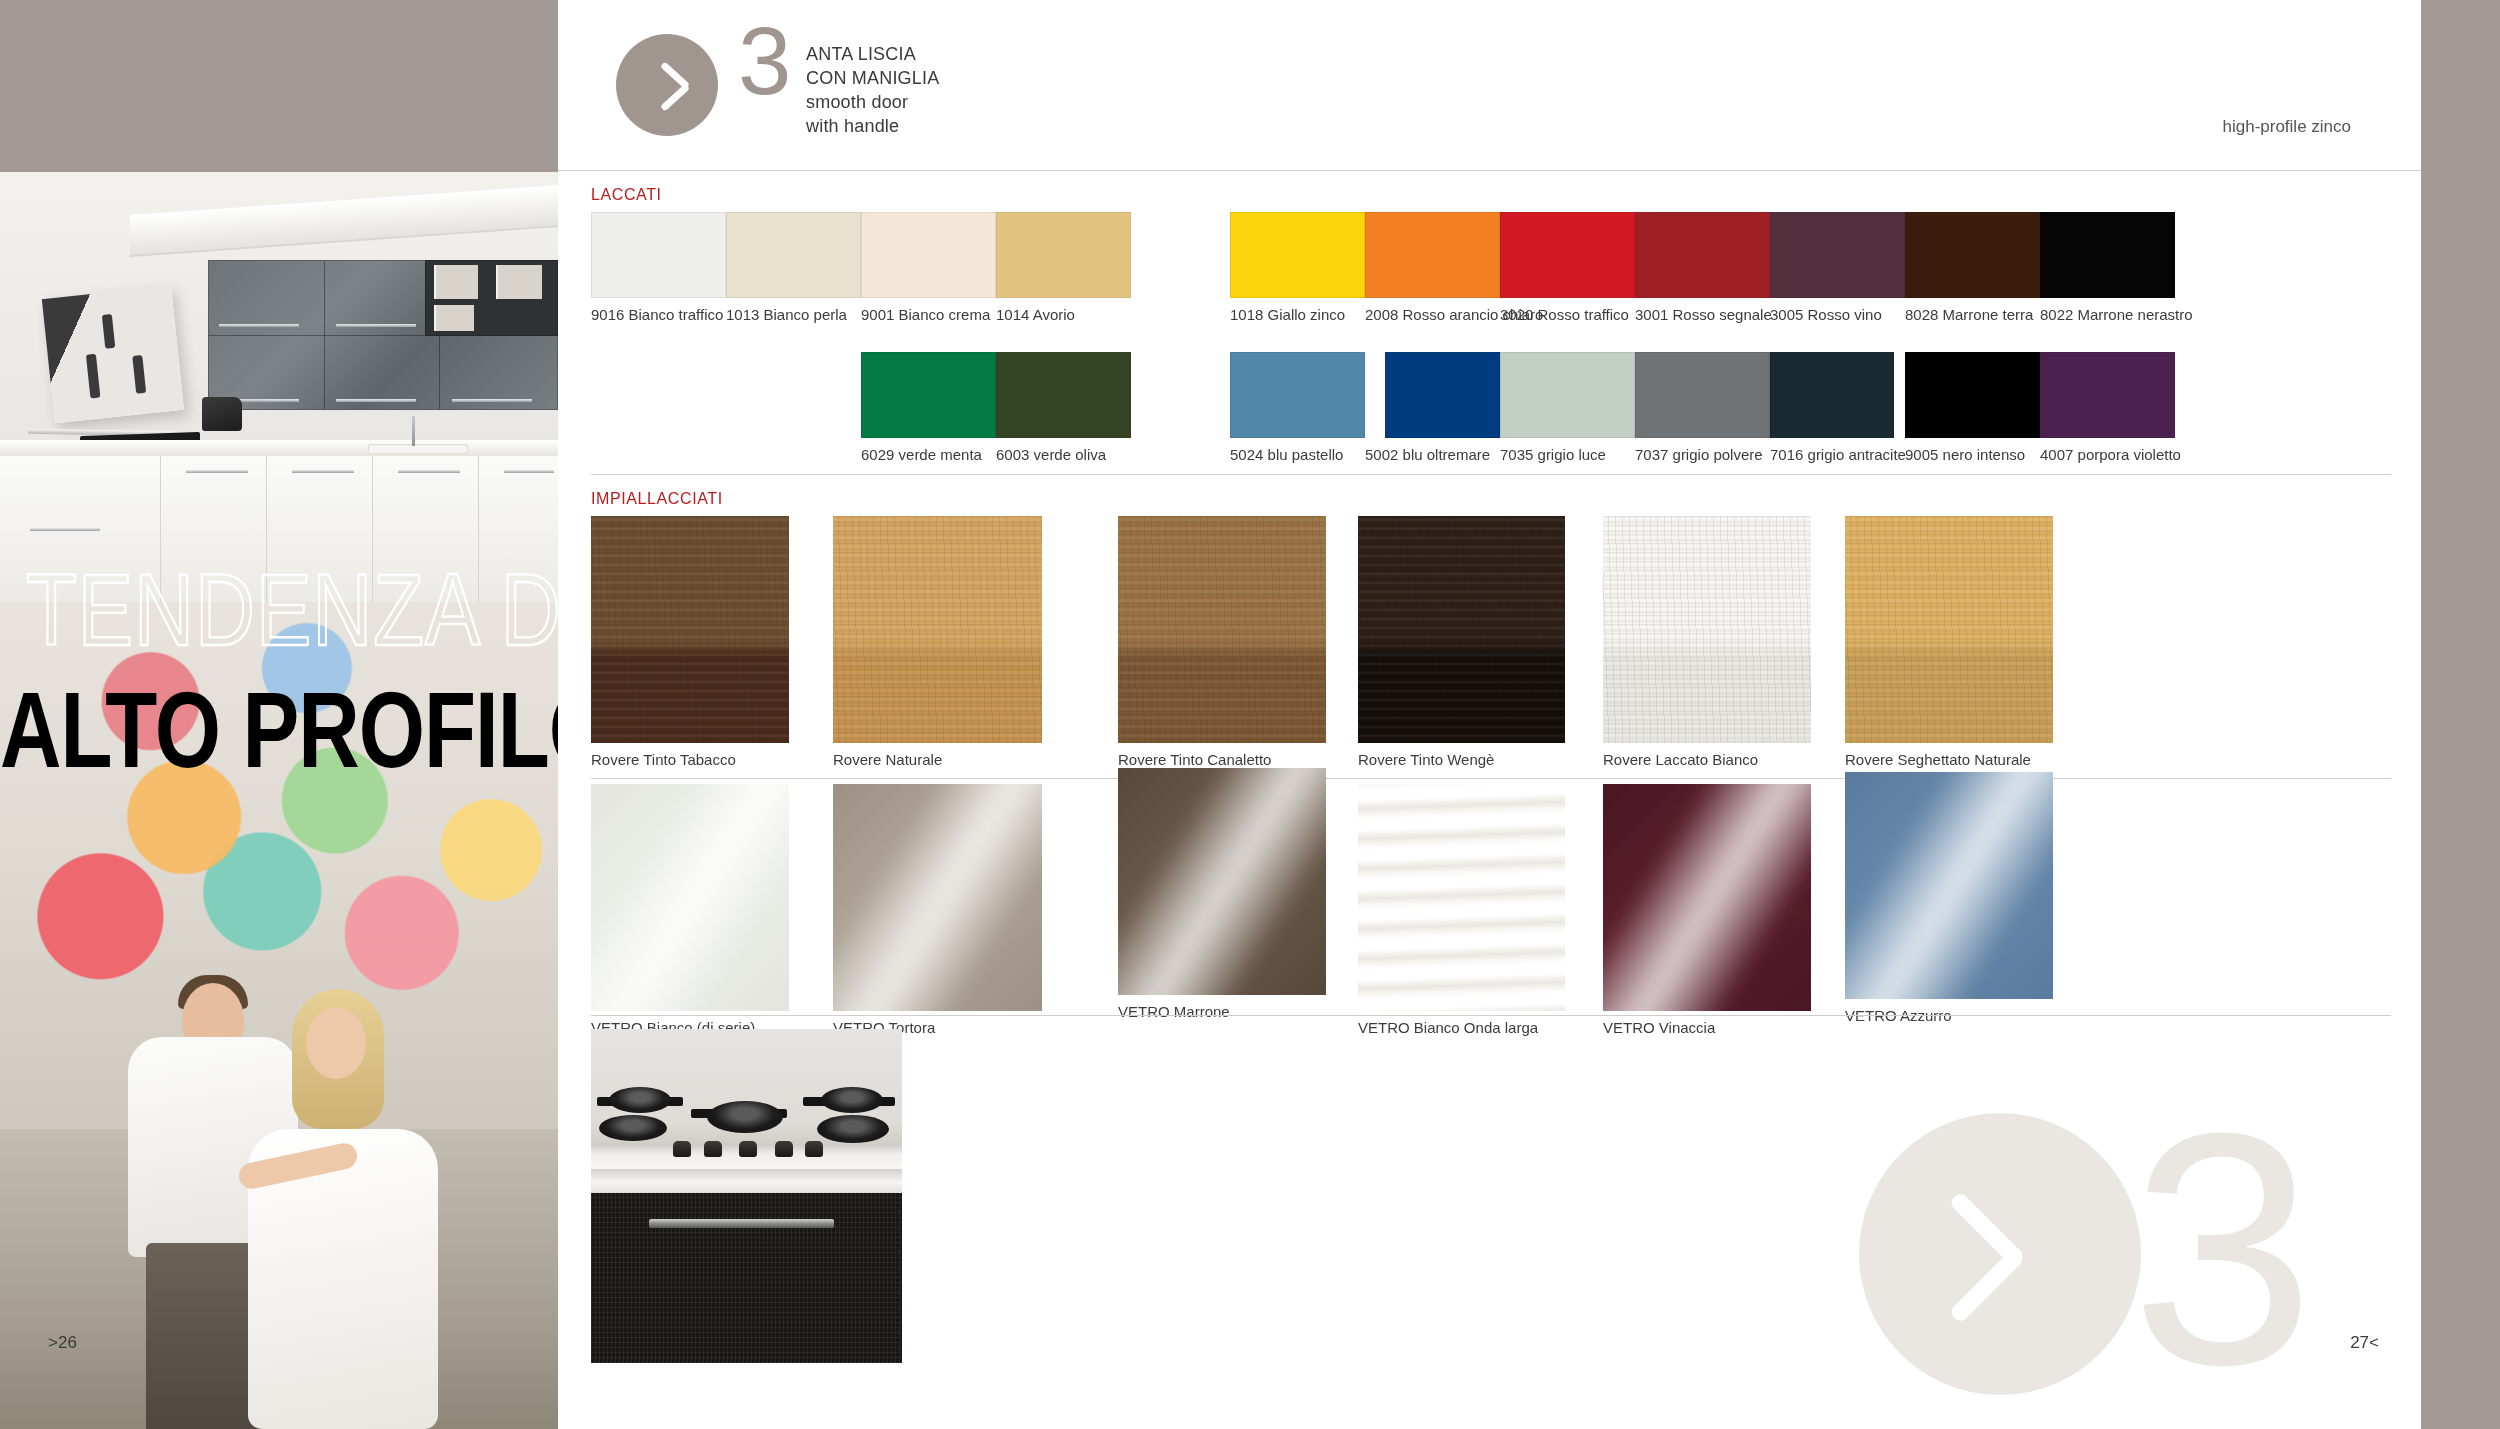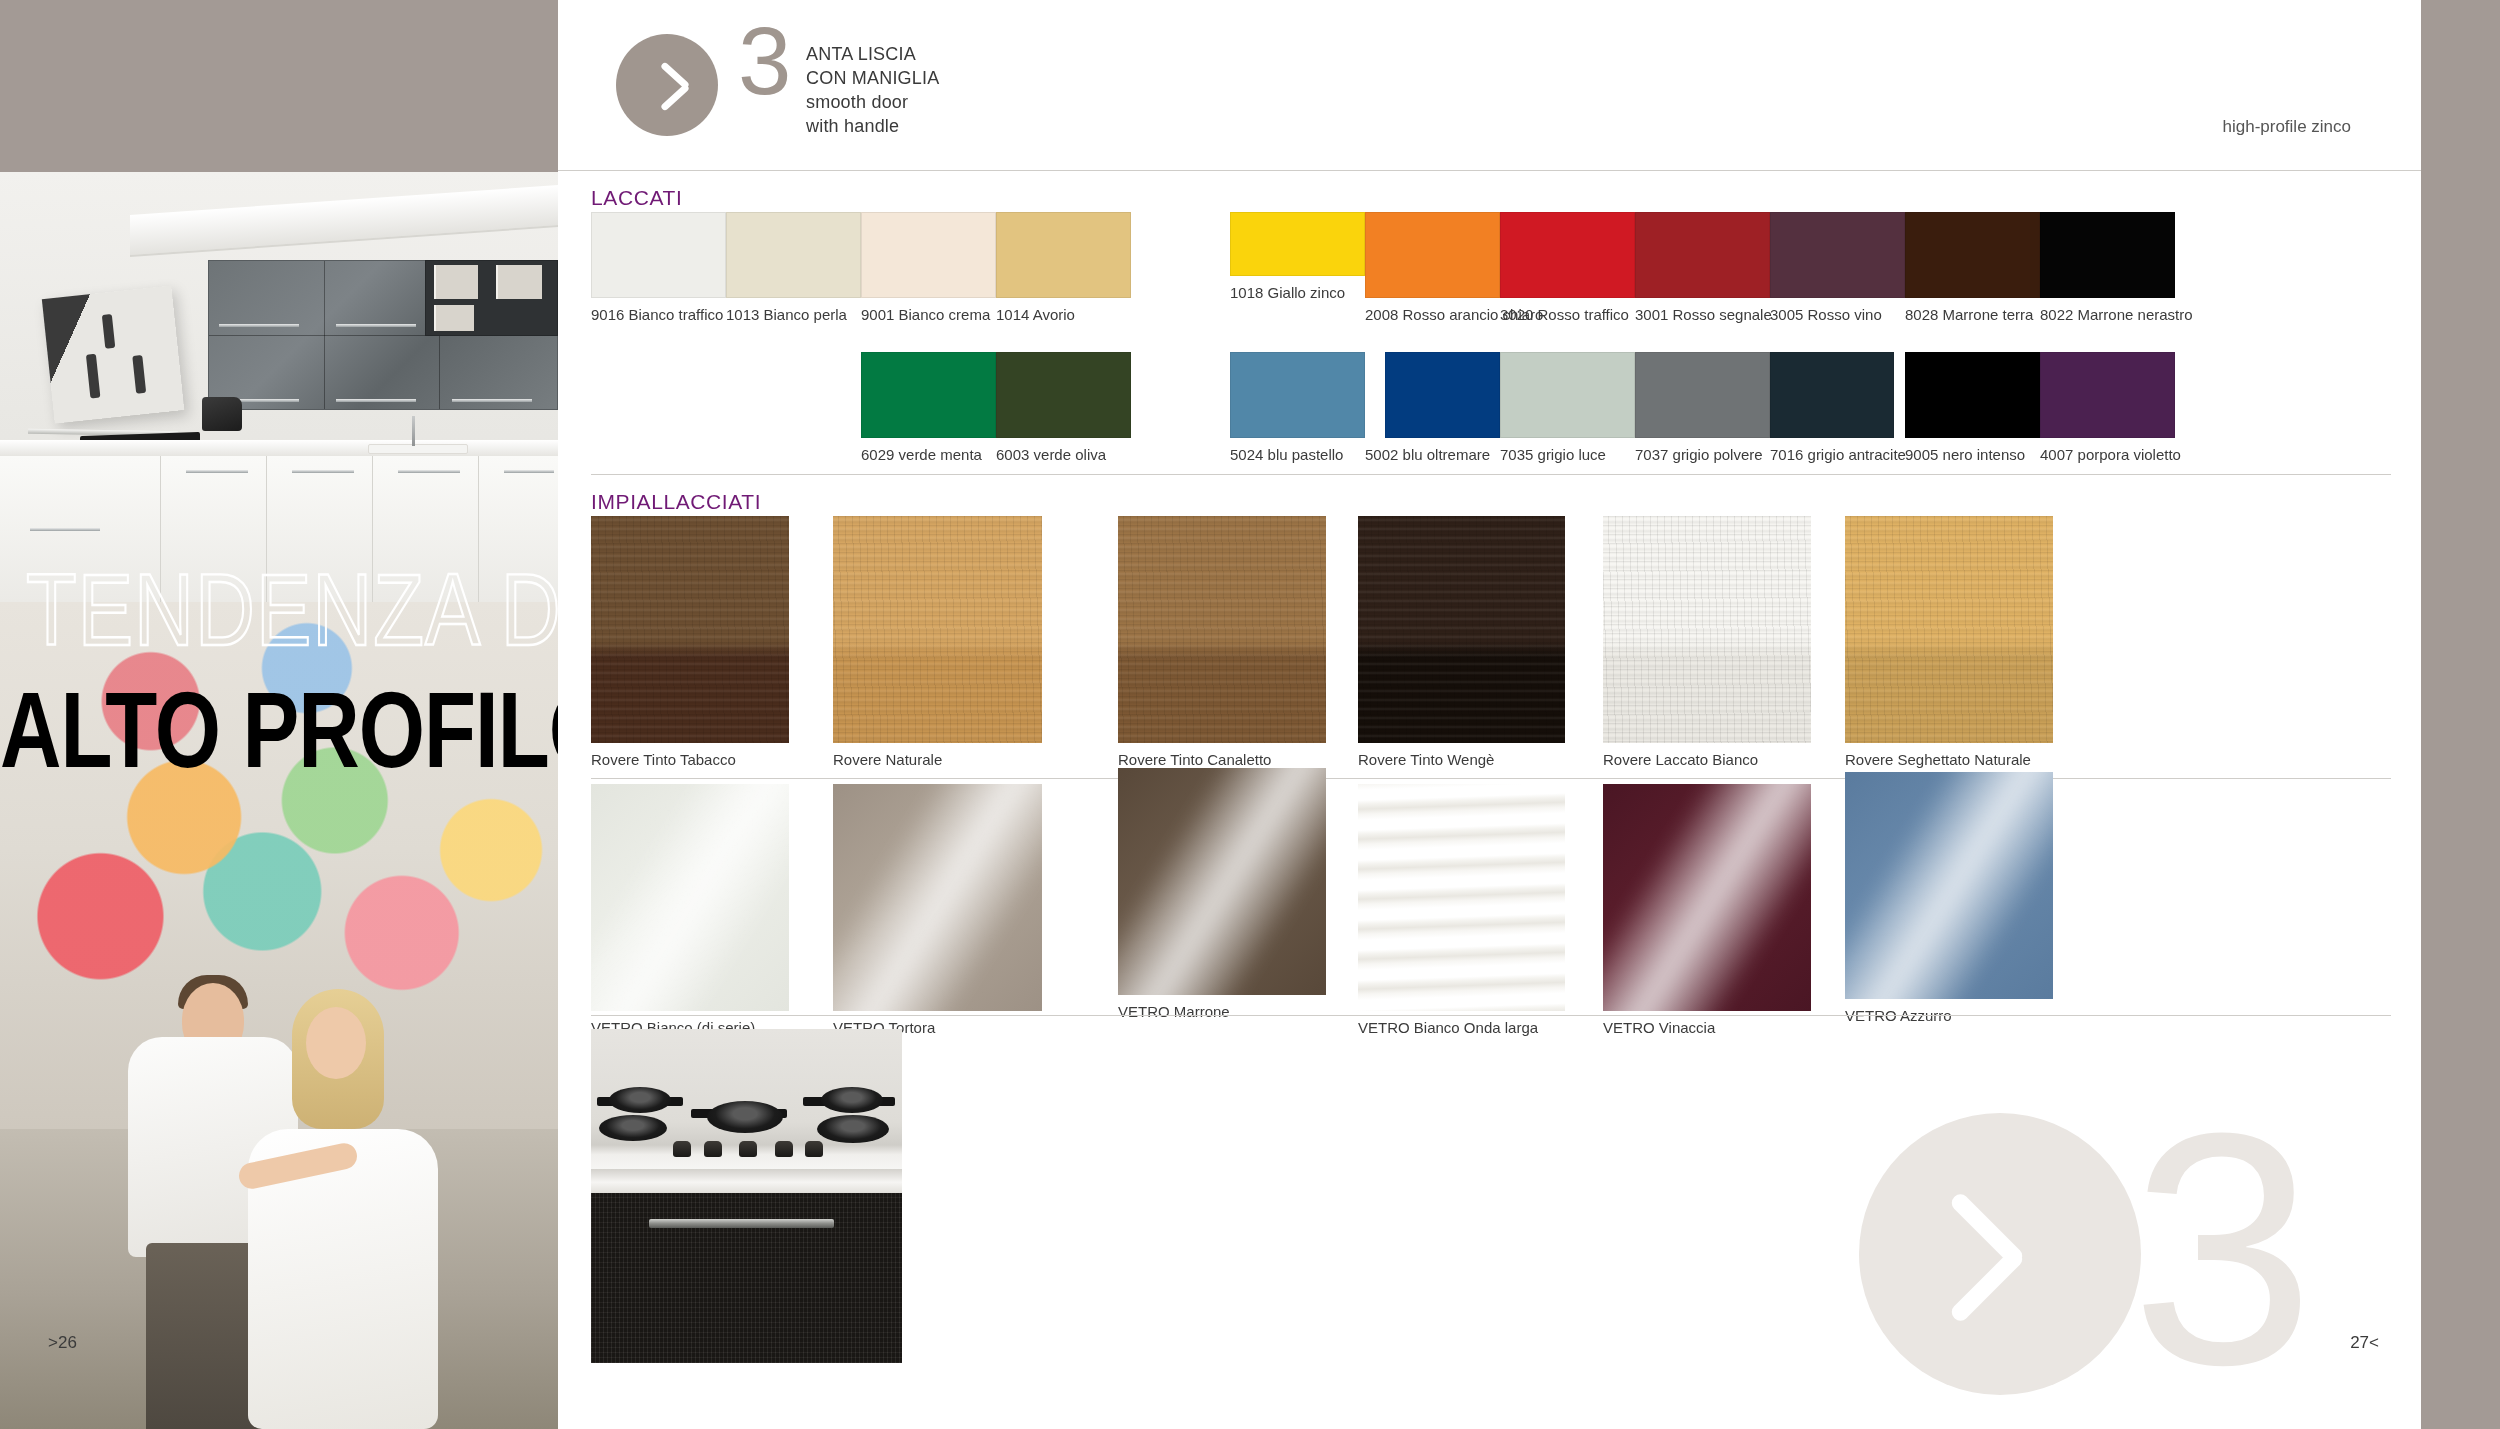--- a/index.html
+++ b/index.html
@@ -141,21 +141,21 @@
   .hdr-chev::before { top:14px; left:2px; transform:rotate(42deg); }
   .hdr-chev::after  { top:36px; left:2px; transform:rotate(-42deg); }
   .hdr-num { position:absolute; left:180px; top:13px; font-size:96px; color:#a0968f;
      font-weight:400; line-height:96px; }
   .hdr-txt { position:absolute; left:248px; top:42px; width:260px; }
   .hdr-txt div { font-size:18px; line-height:24px; color:#3a3a3a; letter-spacing:.2px; }
   .hdr-txt .it { text-transform:uppercase; }
   .hdr-trend { position:absolute; right:70px; top:117px; font-size:17px; color:#555; }
   .hdr-rule { position:absolute; left:0; top:170px; width:1863px; height:1px; background:#cfcdc9; }
   .sec-rule { position:absolute; left:33px; width:1800px; height:1px; background:#cfcdc9; }
-  .sec-label { position:absolute; font-size:21px; color:#701a75; letter-spacing:.6px; }
+  .sec-label { position:absolute; font-size:16px; color:#b91c1c; letter-spacing:.6px; }
 
   .sw { position:absolute; }
   .sw-chip { width:100%; height:100%; }
   .sw-cap { position:absolute; left:0; top:100%; margin-top:8px;
      font-size:15px; color:#3b3b3b; white-space:nowrap; }
 
   
   .wood { position:relative; overflow:hidden; }
   .wood::after {
     content:""; position:absolute; inset:0;
@@ -336,21 +336,21 @@
             <div class="sw-cap">1013 Bianco perla</div>
           </div>
           <div class="sw" style="left: 303px; top: 212px; width: 135px; height: 86px;">
             <div class="sw-chip" style="background: rgb(244, 231, 216); border: 1px solid rgba(0, 0, 0, 0.07);"></div>
             <div class="sw-cap">9001 Bianco crema</div>
           </div>
           <div class="sw" style="left: 438px; top: 212px; width: 135px; height: 86px;">
             <div class="sw-chip" style="background: rgb(226, 196, 128); border: 1px solid rgba(0, 0, 0, 0.07);"></div>
             <div class="sw-cap">1014 Avorio</div>
           </div>
-          <div class="sw" style="left: 672px; top: 212px; width: 135px; height: 64px;">
+          <div class="sw" style="left: 672px; top: 212px; width: 135px; height: 86px;">
             <div class="sw-chip" style="background: rgb(250, 212, 12); border: 1px solid rgba(0, 0, 0, 0.07);"></div>
             <div class="sw-cap">1018 Giallo zinco</div>
           </div>
           <div class="sw" style="left: 807px; top: 212px; width: 135px; height: 86px;">
             <div class="sw-chip" style="background: rgb(242, 128, 35); border: 1px solid rgba(0, 0, 0, 0.07);"></div>
             <div class="sw-cap">2008 Rosso arancio chiaro</div>
           </div>
           <div class="sw" style="left: 942px; top: 212px; width: 135px; height: 86px;">
             <div class="sw-chip" style="background: rgb(208, 25, 35); border: 1px solid rgba(0, 0, 0, 0.07);"></div>
             <div class="sw-cap">3020 Rosso traffico</div>

